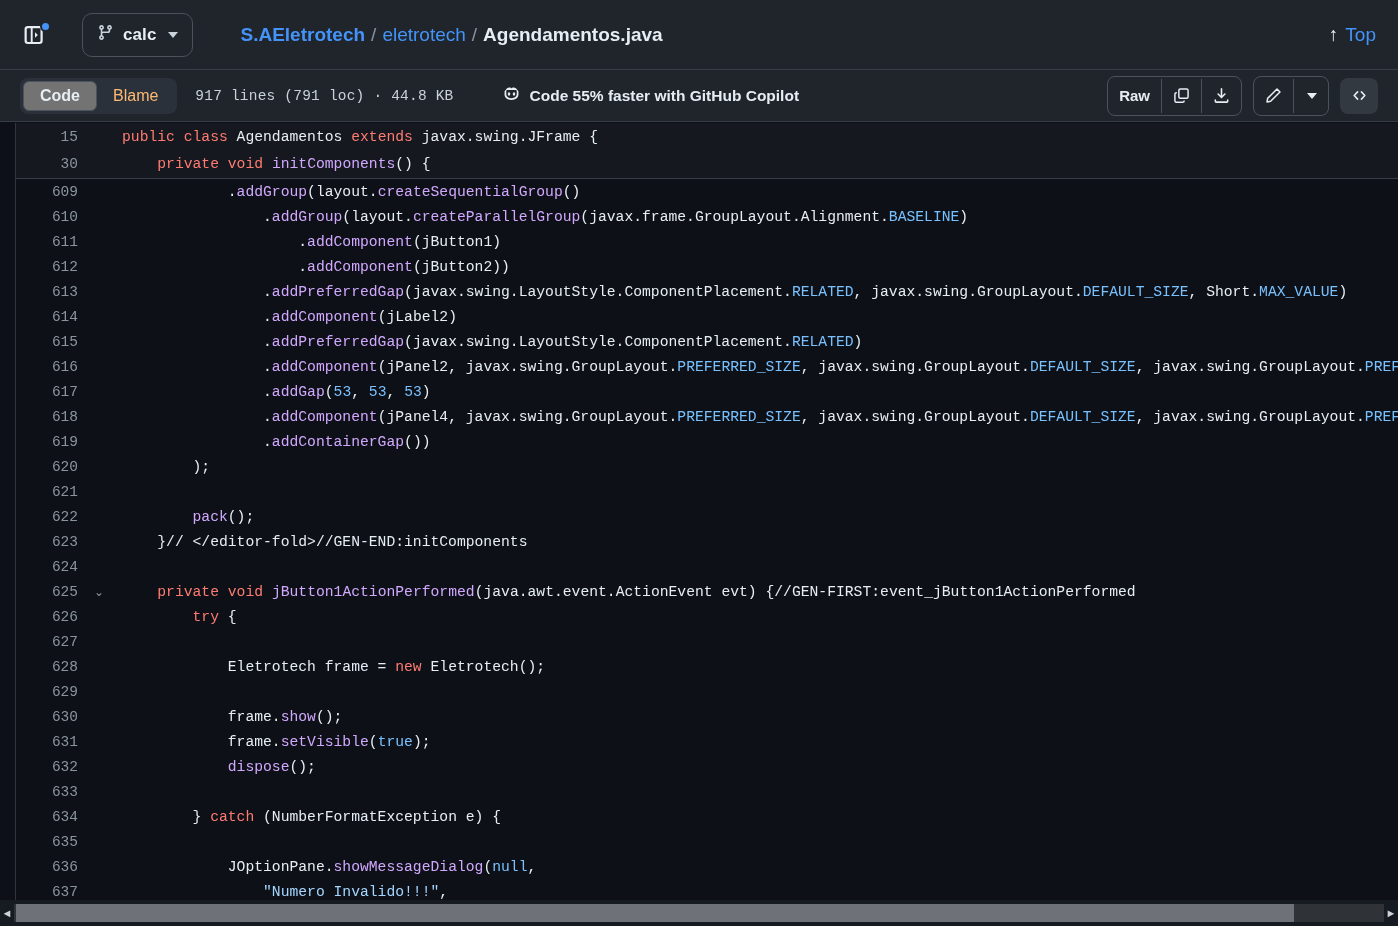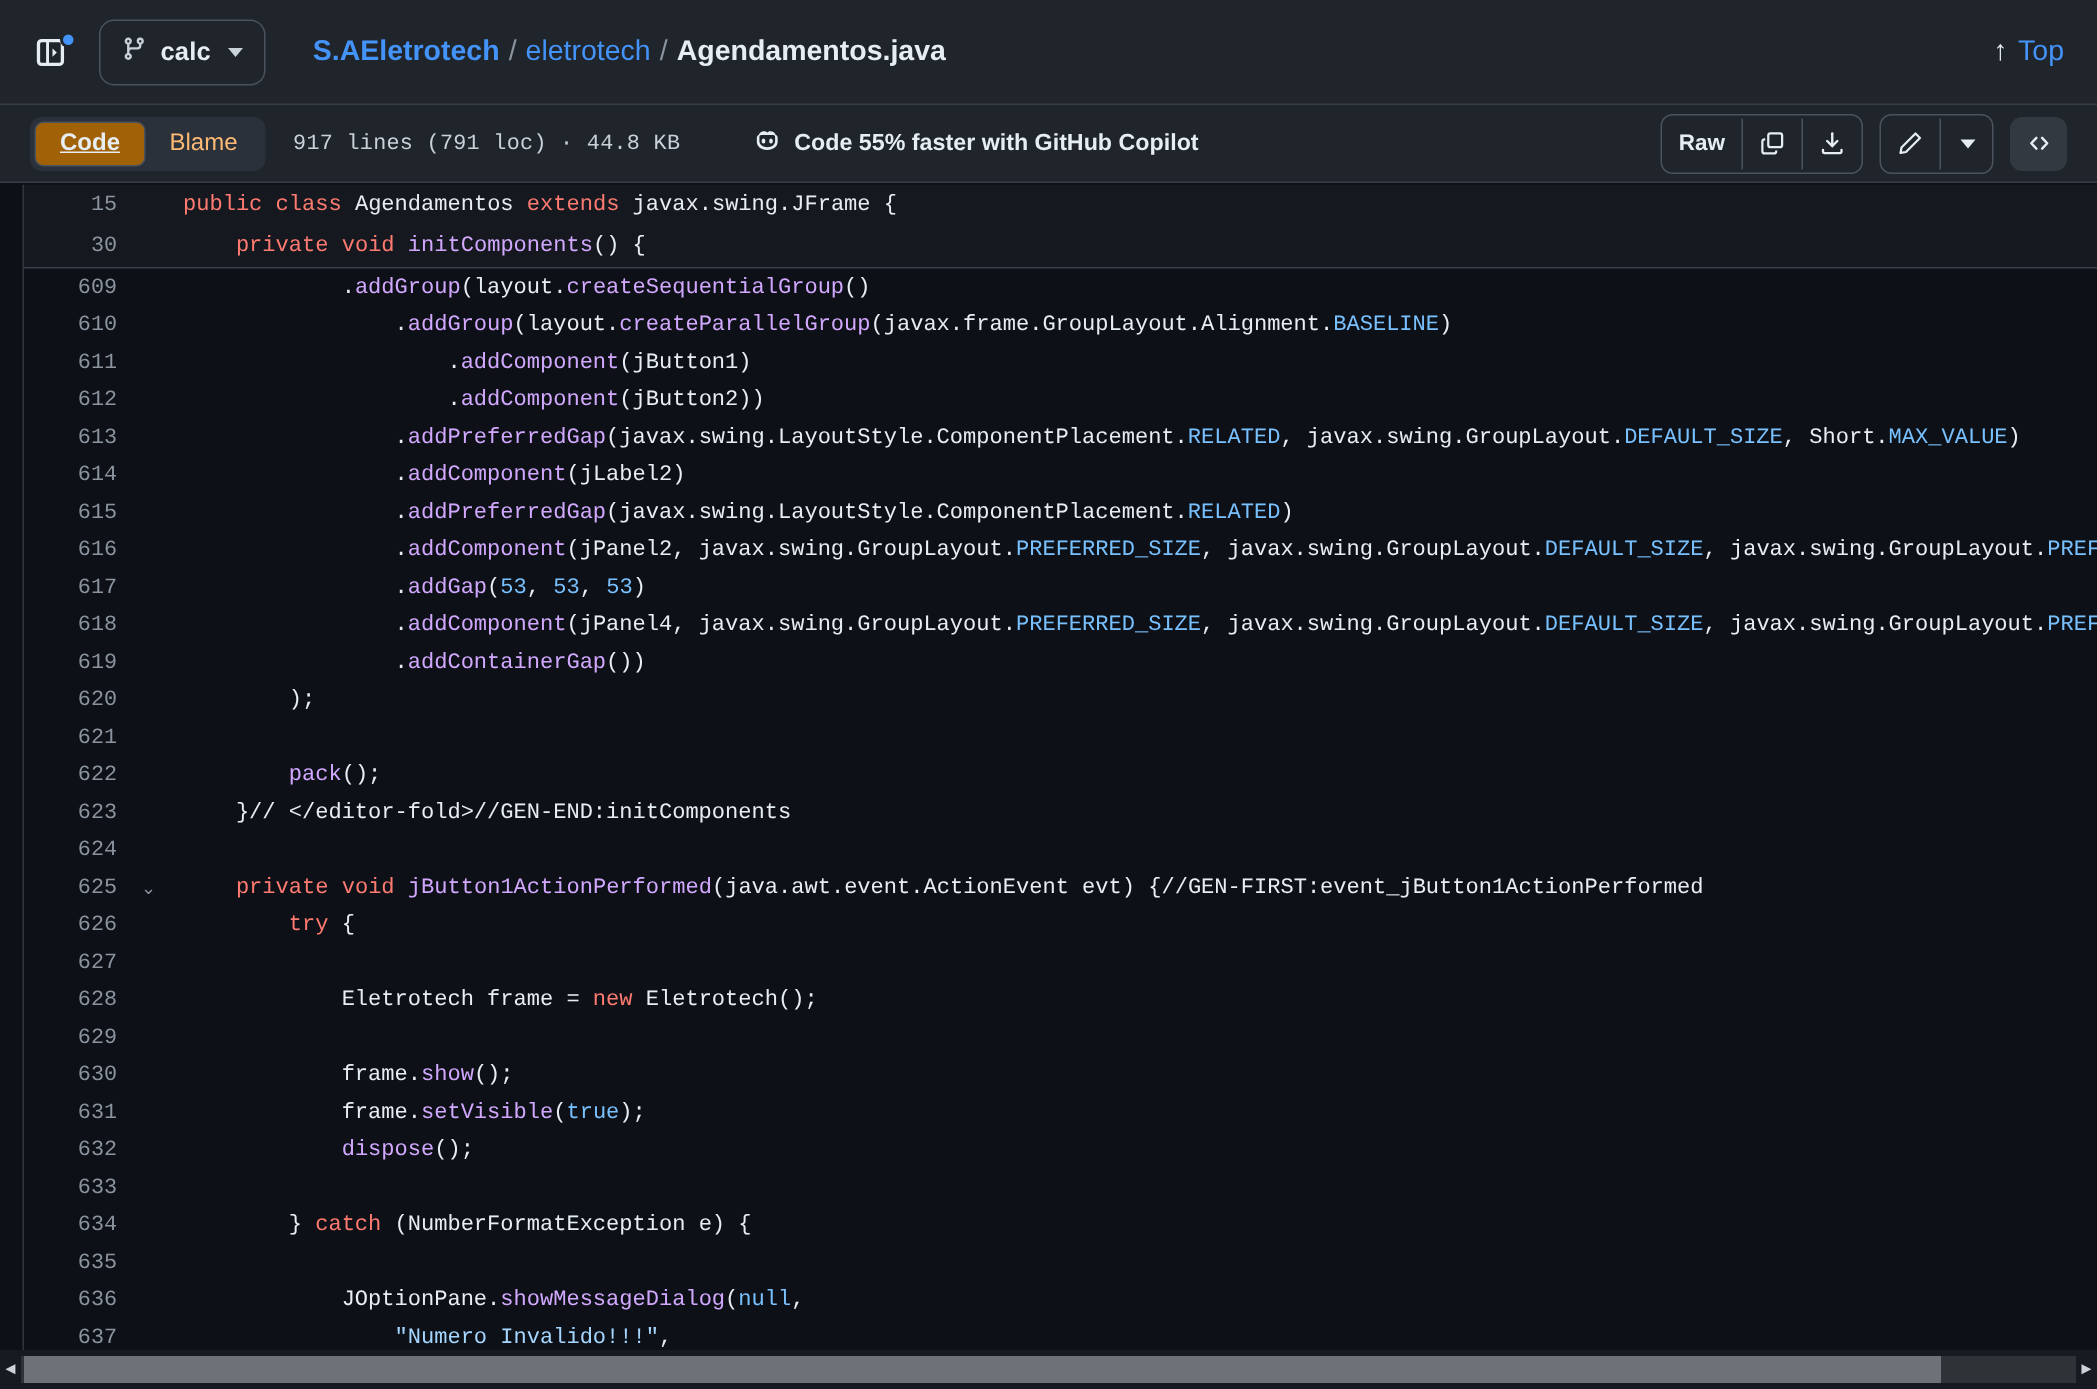--- a/index.html
+++ b/index.html
@@ -14,21 +14,21 @@
   
   .topbar {
     height: 70px;
     background: #20252c;
     border-bottom: 1px solid #373d46;
     display: flex;
     align-items: center;
     padding: 0 18px 0 18px;
     position: relative;
   }
-  .topbar-left { display: flex; align-items: center; gap: 14px; }
+  .topbar-left { display: flex; align-items: center; gap: 30px; }
 
   .sidebar-toggle {
     width: 34px; height: 34px;
     display: flex; align-items: center; justify-content: center;
     position: relative; cursor: pointer;
   }
   .sidebar-toggle svg { display: block; }
   .notif-dot {
     position: absolute; top: 3px; right: 1px;
     width: 11px; height: 11px; border-radius: 50%;
@@ -98,25 +98,24 @@
     height: 30px;
     padding: 0 16px;
     display: flex; align-items: center;
     font-size: 16px;
     color: #fdba74;
     border-radius: 6px;
     cursor: pointer;
     font-weight: 400;
   }
   .seg-item.active {
-    background: #a16207;
+    background: #737373;
     color: #e6edf3;
     font-weight: 700;
     border: 1px solid #4b525c;
-    text-decoration: underline;
   }
   .meta {
     margin-left: 18px;
     color: #c9d1d9;
     font-family: "Liberation Mono", monospace;
     font-size: 14.5px;
     letter-spacing: .2px;
   }
   .copilot {
     margin-left: 48px;

